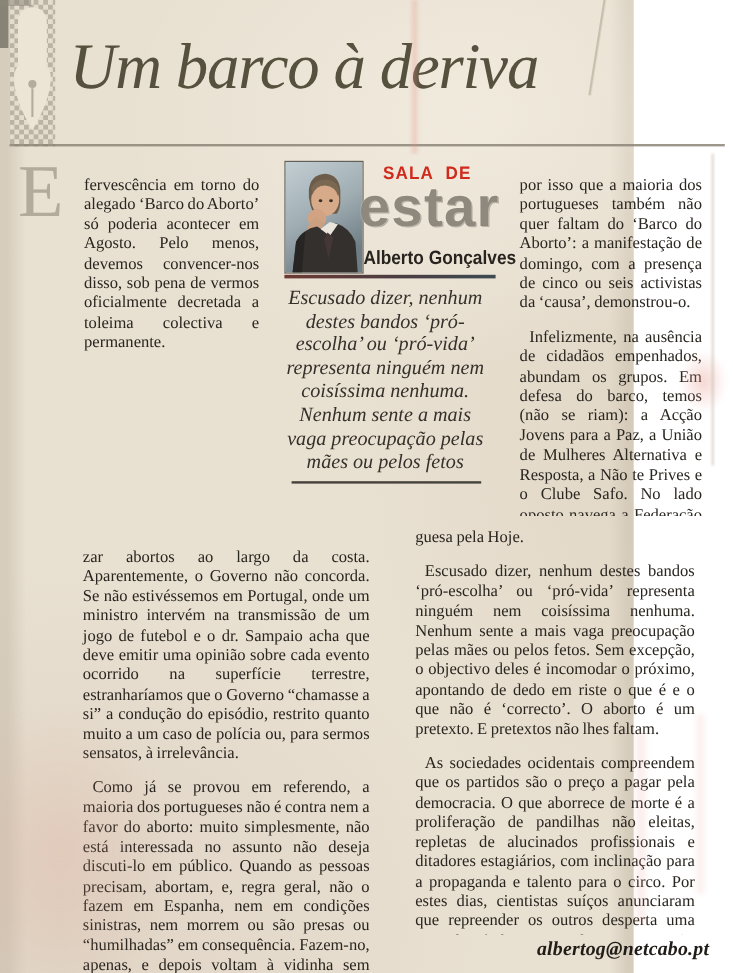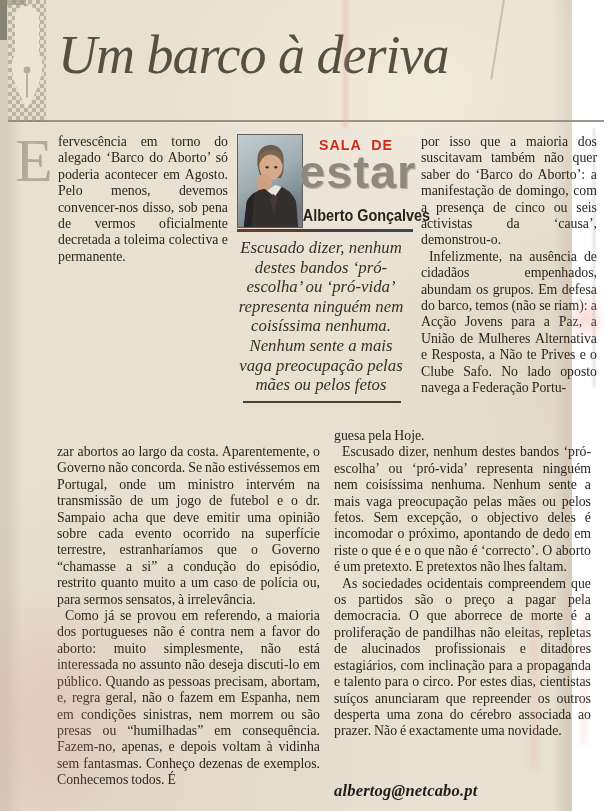--- a/index.html
+++ b/index.html
@@ -6,37 +6,36 @@
   body{width:611px;height:811px;overflow:hidden;
        font-family:"Liberation Serif", serif;}
   .page{position:absolute;inset:0;width:528px;height:811px;
     background-color:#e8e0d1;
     background-image:
       radial-gradient(420px 300px at 75% 12%, rgba(248,243,232,.55), rgba(248,243,232,0) 70%),
       radial-gradient(500px 420px at 10% 95%, rgba(205,180,165,.28), rgba(205,180,165,0) 70%),
       radial-gradient(300px 500px at 100% 45%, rgba(214,200,180,.35), rgba(214,200,180,0) 75%),
       linear-gradient(90deg, rgba(150,138,118,.22) 0 6px, rgba(150,138,118,0) 22px),
       linear-gradient(270deg, rgba(160,148,128,.25) 0 5px, rgba(160,148,128,0) 20px);
-    padding-left: 44px;
   }
   
   .nib-block{position:absolute;left:8px;top:0;width:38px;height:122px;
     background:repeating-conic-gradient(#bbb3a4 0% 25%, #e4ddce 0% 50%);
     background-size:8px 8px;}
   .nib-block svg{position:absolute;inset:0;}
   .page-title{position:absolute;left:58px;top:26px;width:540px;margin:0;
     font-family:"Liberation Serif", serif;font-style:italic;font-weight:500;
     font-size:54px;letter-spacing:-1px;color:#56503e;line-height:1.1;white-space:nowrap;}
   .header-rule{position:absolute;left:8px;top:120px;width:596px;height:2px;
     background:#8c8577;opacity:.85;}
   
   .col{position:absolute;text-align:justify;color:#29251f;
     font-size:13.8px;line-height:16.4px;overflow:hidden;
     word-spacing:-0.5px;hyphens:auto;-webkit-hyphens:auto;}
-  .col p{margin:0;}
+  .col p{margin:12px;}
   .col p.ind{text-indent:8px;}
   .colA-left {left:58px; top:134px;width:170px;height:296px;}
   .colA-right{left:421px;top:134px;width:176px;height:296px;}
   .colB-left {left:57px; top:444px;width:263px;height:383px;}
   .colB-right{left:334px;top:428px;width:257px;height:351px;}
   .dropcap{position:absolute;left:15px;top:129px;
     font-size:62px;line-height:1;color:#b2ab9b;font-family:"Liberation Serif",serif;}
   
   .photo{position:absolute;left:237px;top:134px;width:66px;height:94px;margin:0;
     border:1px solid #63605a;box-sizing:border-box;}
@@ -54,21 +53,21 @@
     font-family:"Liberation Sans",sans-serif;font-weight:bold;font-size:16px;
     color:#27231e;transform:scaleX(.9);white-space:nowrap;}
   .byline-rule{position:absolute;left:237px;top:229px;width:176px;height:3px;
     background:linear-gradient(90deg,#6e3a33,#4a3d42 55%,#3d4a52);}
   
   .pullquote{position:absolute;left:233px;top:238px;width:176px;margin:0;
     font-style:italic;font-size:16.8px;line-height:19.6px;text-align:center;
     color:#35302a;font-weight:500;}
   .quote-rule{position:absolute;left:243px;top:401px;width:158px;height:2px;background:#45423c;}
   
-  .email{position:absolute;left:334px;top:781px;width:257px;text-align:left;
+  .email{position:absolute;left:334px;top:781px;width:257px;text-align:right;
     font-weight:bold;font-style:italic;font-size:16.5px;color:#201c17;letter-spacing:.2px;}
   
   .stain{position:absolute;pointer-events:none;}
   .stain.header-streak{left:341px;top:0;width:9px;height:128px;
     background:linear-gradient(90deg,transparent,rgba(228,148,135,.30),transparent);filter:blur(1px);}
   .stain.right-blotch{left:566px;top:292px;width:40px;height:52px;border-radius:50%;
     background:radial-gradient(closest-side,rgba(230,150,138,.38),rgba(230,150,138,0));filter:blur(2px);}
   .stain.bottom-left{left:-40px;top:590px;width:180px;height:240px;border-radius:50%;
     background:radial-gradient(closest-side,rgba(222,168,152,.26),rgba(222,168,152,0));filter:blur(6px);}
   .stain.streak-a{left:527px;top:610px;width:14px;height:160px;
@@ -134,21 +133,21 @@
       <span class="k1">SALA</span><span class="k2">DE</span>
     </div>
   </div>
   <div class="byline">Alberto Gonçalves</div>
   <div class="byline-rule"></div>
 
   <blockquote class="pullquote">Escusado dizer, nenhum destes bandos ‘pró-escolha’ ou ‘pró-vida’ representa ninguém nem coisíssima nenhuma. Nenhum sente a mais vaga preocupação pelas mães ou pelos fetos</blockquote>
   <div class="quote-rule"></div>
 
   <div class="col colA-right">
-    <p>por isso que a maioria dos suscitavam também não quer saber do ‘Barco do Aborto’: a manifestação de domingo, com a presença de cinco ou seis activistas da ‘causa’, demonstrou-o.</p>
+    <p>por isso que a maioria dos portugueses também não quer faltam do ‘Barco do Aborto’: a manifestação de domingo, com a presença de cinco ou seis activistas da ‘causa’, demonstrou-o.</p>
     <p class="ind">Infelizmente, na ausência de cidadãos empenhados, abundam os grupos. Em defesa do barco, temos (não se riam): a Acção Jovens para a Paz, a União de Mulheres Alternativa e Resposta, a Não te Prives e o Clube Safo. No lado oposto navega a Federação Portu-</p>
   </div>
 
   <div class="col colB-left">
     <p>zar abortos ao largo da costa. Aparentemente, o Governo não concorda. Se não estivéssemos em Portugal, onde um ministro intervém na transmissão de um jogo de futebol e o dr. Sampaio acha que deve emitir uma opinião sobre cada evento ocorrido na superfície terrestre, estranharíamos que o Governo “chamasse a si” a condução do episódio, restrito quanto muito a um caso de polícia ou, para sermos sensatos, à irrelevância.</p>
     <p class="ind">Como já se provou em referendo, a maioria dos portugueses não é contra nem a favor do aborto: muito simplesmente, não está interessada no assunto não deseja discuti-lo em público. Quando as pessoas precisam, abortam, e, regra geral, não o fazem em Espanha, nem em condições sinistras, nem morrem ou são presas ou “humilhadas” em consequência. Fazem-no, apenas, e depois voltam à vidinha sem fantasmas. Conheço dezenas de exemplos. Conhecemos todos. É</p>
   </div>
 
   <div class="col colB-right">
     <p>guesa pela Hoje.</p>

